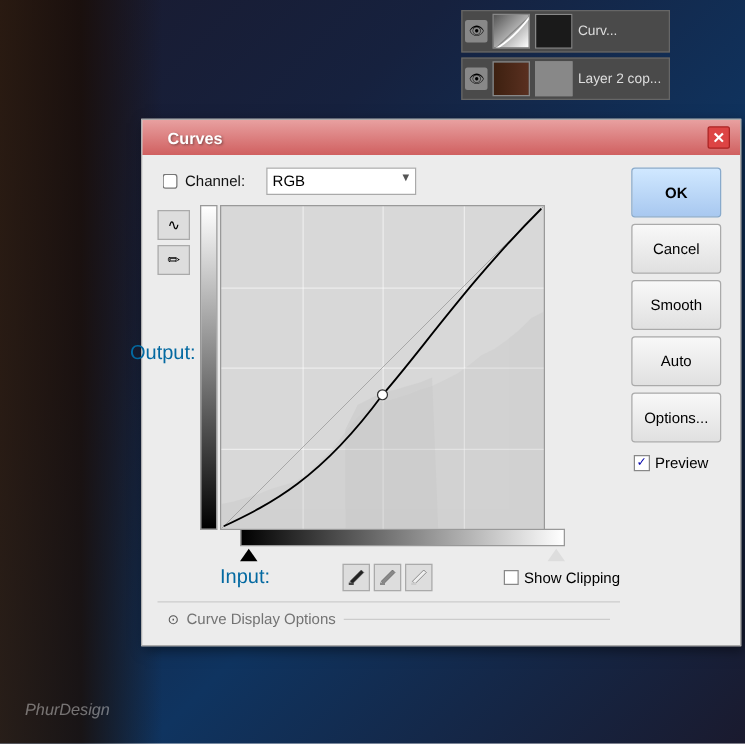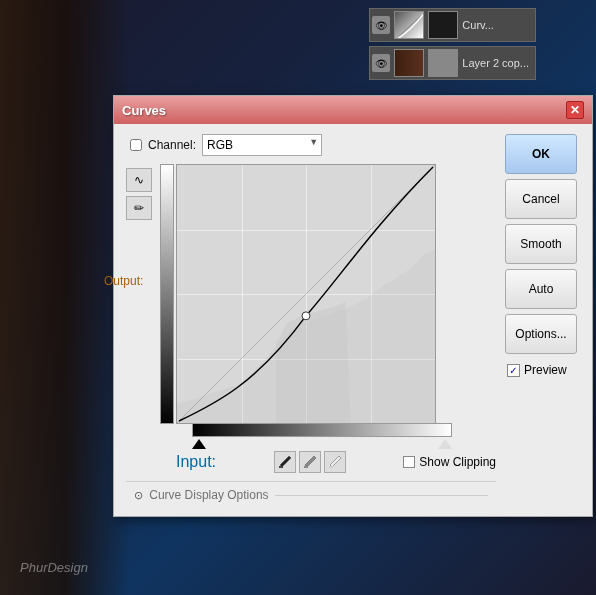--- a/index.html
+++ b/index.html
@@ -114,20 +114,21 @@
       align-items: center;
       justify-content: space-between;
       padding: 0 8px;
       cursor: move;
     }
     .dialog-title {
       color: #fff;
       font-size: 13px;
       font-weight: bold;
       text-shadow: 1px 1px 2px rgba(0,0,0,0.4);
+      margin-left: 12px;
     }
     .close-btn {
       width: 18px;
       height: 18px;
       background: #d44;
       border: 1px solid #a22;
       border-radius: 2px;
       color: #fff;
       font-size: 12px;
       font-weight: bold;
@@ -229,20 +230,21 @@
       gap: 6px;
       margin-bottom: 8px;
       padding-left: 4px;
     }
     .channel-label {
       font-size: 12px;
       color: #111;
     }
     .channel-select-wrapper {
       position: relative;
+      margin-left: 11px;
     }
     .channel-select-wrapper::after {
       content: '▼';
       position: absolute;
       right: 4px;
       top: 3px;
       font-size: 9px;
       color: #555;
       pointer-events: none;
     }
@@ -528,21 +530,21 @@
         <div class="curve-container">
 
           <div class="curve-tools">
             <div class="tool-btn">∿</div>
             <div class="tool-btn">✏</div>
           </div>
 
           <div class="curve-graph-area">
 
             <div style="position:relative;">
-              <span style="position:absolute; left:-56px; top:110px; font-size:12px; color:#a16207;">Output:</span>
+              <span style="position:absolute; left:-56px; top:110px; font-size:16px; color:#0369a1;">Output:</span>
 
               <div class="gradient-bar-left"></div>
 
               <div class="graph-wrapper">
                 <div class="curve-graph">
 
                   <div class="grid-line-h" style="top:25%;"></div>
                   <div class="grid-line-h" style="top:50%;"></div>
                   <div class="grid-line-h" style="top:75%;"></div>
 

